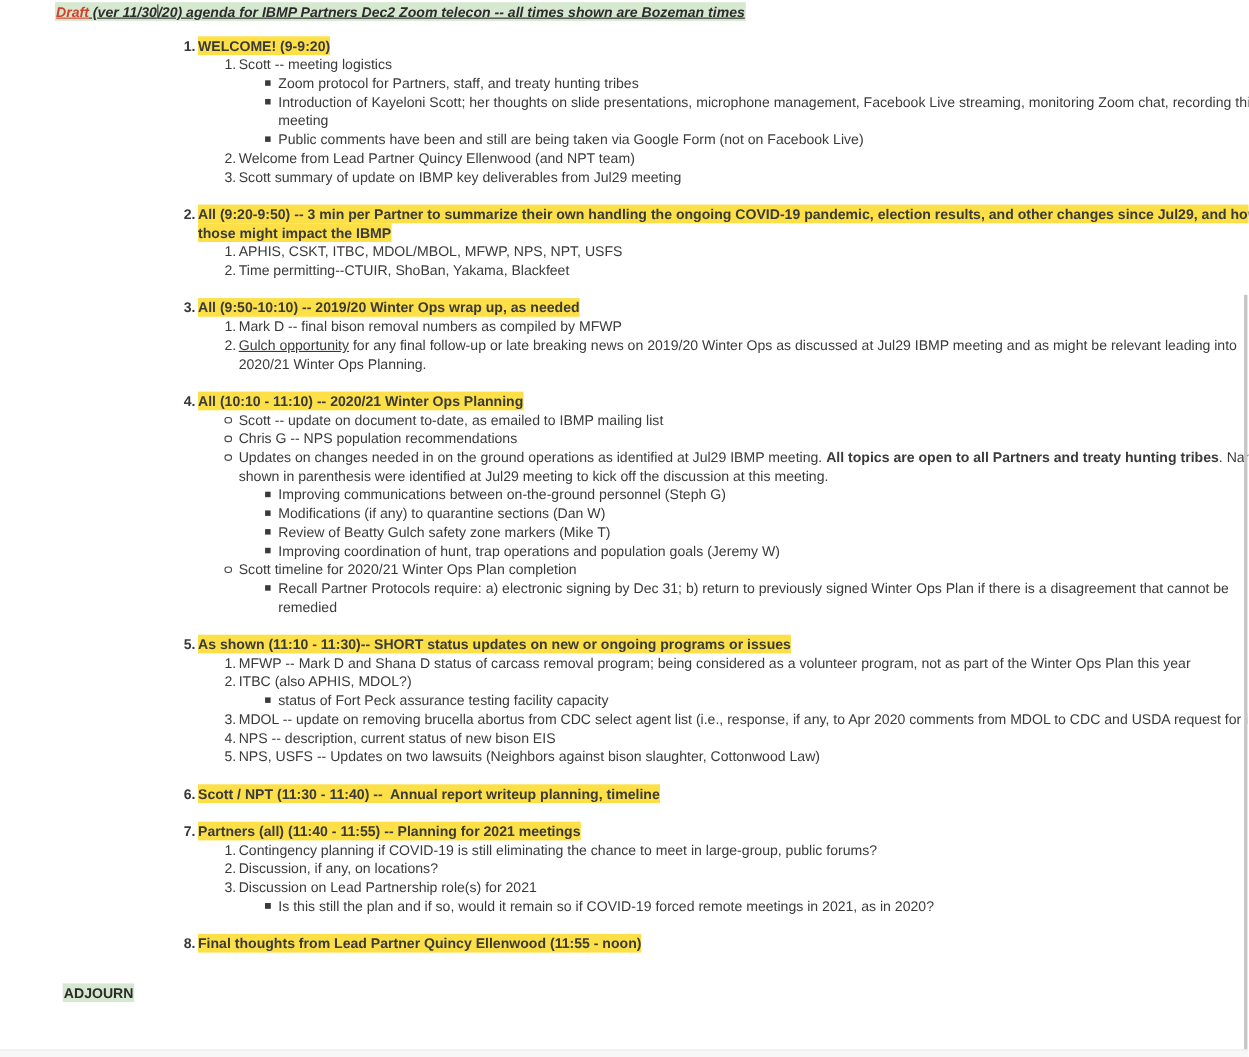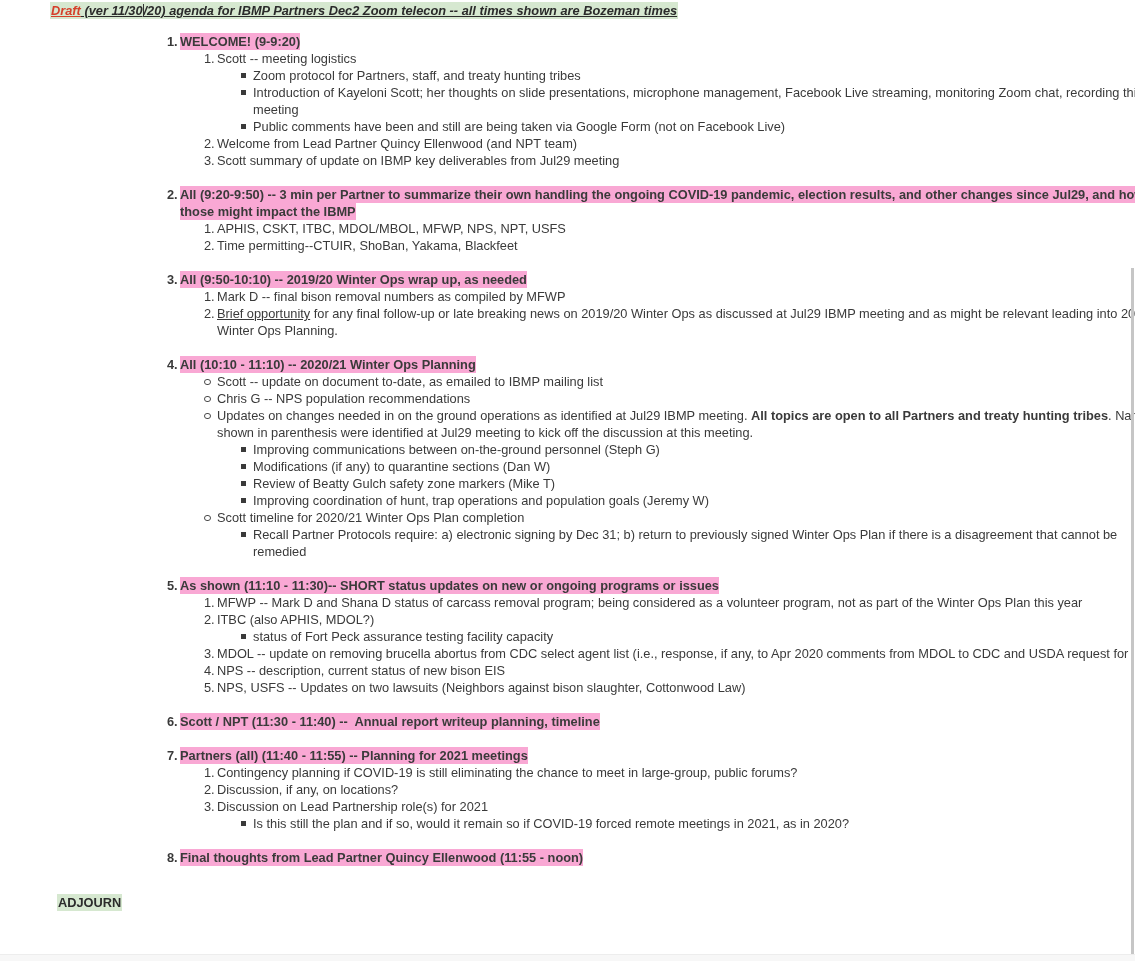--- a/index.html
+++ b/index.html
@@ -17,21 +17,21 @@
   .caret{display:inline-block;width:0;height:13px;border-left:1.4px solid #333;vertical-align:-2px;}
   .agenda{margin-top:14px;}
   .section{margin-bottom:17px;}
   .row{display:flex;line-height:17px;}
   .l1{margin-left:120px;}
   .l2{margin-left:157px;}
   .l3{margin-left:193px;}
   .m{flex:0 0 13px;position:relative;white-space:pre;}
   .mb{font-weight:bold;}
   .t{white-space:pre-wrap;}
-  .hl-y{background:#f9a8d4;font-weight:bold;padding:1px 0;}
+  .hl-y{background:#fde047;font-weight:bold;padding:1px 0;}
   .sq{position:absolute;left:1px;top:6px;width:5px;height:5px;background:#3a3a3a;}
   .ci{position:absolute;left:0;top:5.5px;width:4.6px;height:4.6px;border:1px solid #4a4a4a;border-radius:50%;}
   .seg-b{font-weight:bold;}
   .seg-u{text-decoration:underline;}
   .seg-i{}
   .adjourn{margin-top:28px;margin-left:10px;}
   .adjourn .hl-green{font-weight:bold;color:#2b2b2b;}
   .vscroll{position:absolute;right:1px;top:268px;width:3px;height:693px;background:#c6c6c6;}
   .hscroll{position:absolute;left:0;bottom:0;width:100%;height:6px;background:#f7f7f7;border-top:1px solid #ededed;}
 </style>
@@ -98,21 +98,21 @@
       <div class="row l1">
         <span class="m mb">3.</span>
         <span class="t"><span class="hl-y">All (9:50-10:10) -- 2019/20 Winter Ops wrap up, as needed</span></span>
       </div>
       <div class="row l2">
         <span class="m">1.</span>
         <span class="t">Mark D -- final bison removal numbers as compiled by MFWP</span>
       </div>
       <div class="row l2">
         <span class="m">2.</span>
-        <span class="t"><span class="seg-u">Brief opportunity</span><span> for any final follow-up or late breaking news on 2019/20 Winter Ops as discussed at Jul29 IBMP meeting and as might be relevant leading into 2020/21 Winter Ops Planning.</span></span>
+        <span class="t"><span class="seg-u">Gulch opportunity</span><span> for any final follow-up or late breaking news on 2019/20 Winter Ops as discussed at Jul29 IBMP meeting and as might be relevant leading into 2020/21 Winter Ops Planning.</span></span>
       </div>
     </div>
 
     <div class="section">
       <div class="row l1">
         <span class="m mb">4.</span>
         <span class="t"><span class="hl-y">All (10:10 - 11:10) -- 2020/21 Winter Ops Planning</span></span>
       </div>
       <div class="row l2">
         <span class="m"><span class="ci"></span></span>

